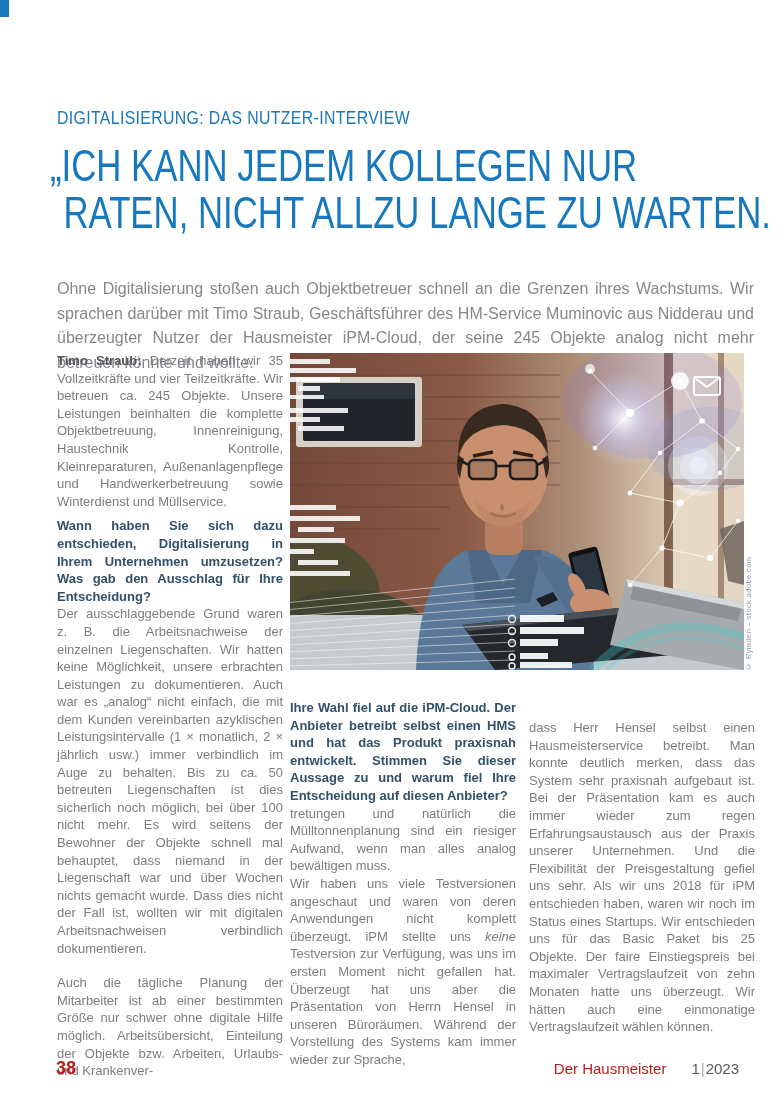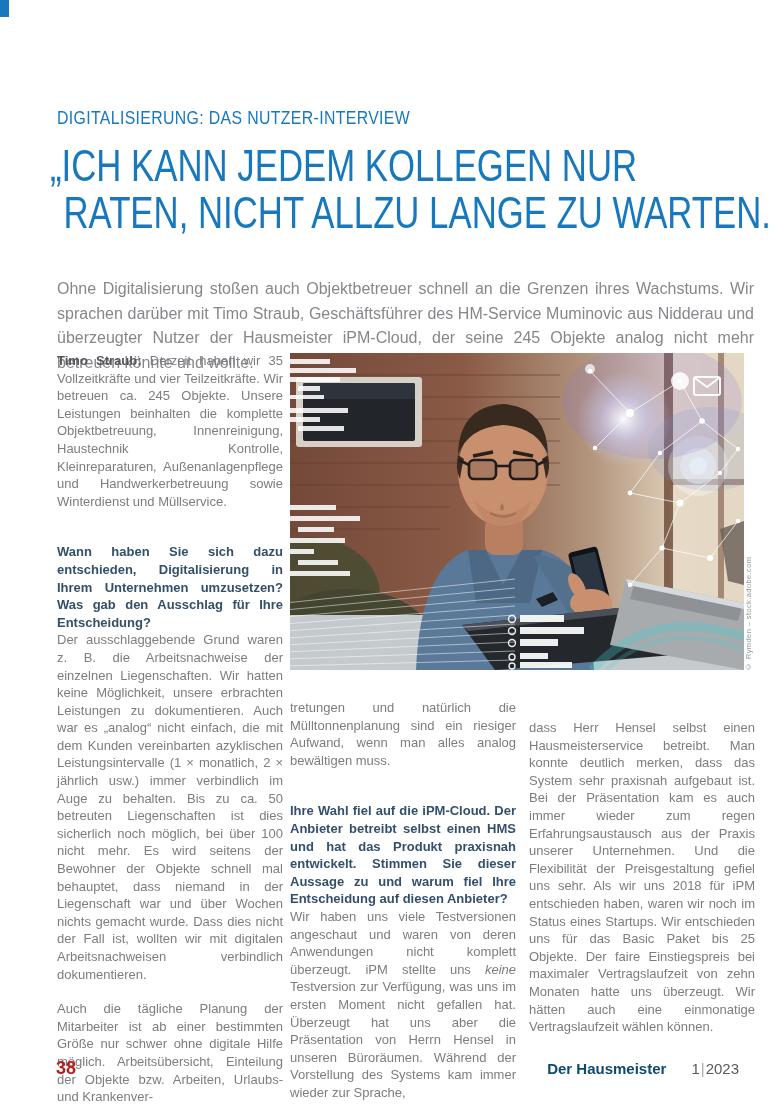--- a/index.html
+++ b/index.html
@@ -20,21 +20,21 @@
   .headline .hl-line.second{padding-left:17px;}
   .intro{
     position:absolute;left:57px;top:261px;width:697px;color:#85878b;
     font-size:16px;line-height:24.5px;text-align:justify;
   }
   .col{position:absolute;width:226px;font-size:13px;line-height:17.6px;color:#7b7d81;text-align:justify;}
   #col1{left:57px;top:352px;}
   #col2{left:290px;top:699px;}
   #col3{left:529px;top:719px;}
   .para{margin:0;}
-  .para.question{font-weight:700;color:#33506b;margin-top:33px;}
+  .para.question{font-weight:700;color:#33506b;margin-top:7px;}
   .para.gap{margin-top:17px;}
   .para:first-child{margin-top:0;}
   .seg-label{color:#1878bd;font-weight:700;}
   .seg-question{color:#33506b;font-weight:700;}
   .seg-name{color:#54565a;font-weight:700;}
   .seg-italic{font-style:italic;}
   .photo{
     position:absolute;left:290px;top:353px;width:454px;height:317px;overflow:hidden;background:#9a7a65;
   }
   .photo svg{display:block;}
@@ -42,21 +42,21 @@
     position:absolute;left:744px;top:540px;height:131px;width:11px;
     writing-mode:vertical-rl;transform:rotate(180deg);
     font-size:7.5px;color:#8f98a0;letter-spacing:0.4px;white-space:nowrap;text-align:left;
   }
   .footer-page-number{
     position:absolute;left:56px;top:1058px;color:#b91c1c;font-size:18px;font-weight:700;
   }
   .footer-right{
     position:absolute;right:30px;top:1060px;font-size:15px;white-space:nowrap;
   }
-  .footer-magazine{color:#0c4a6e;font-weight:700;}
+  .footer-magazine{color:#b91c1c;font-weight:400;}
   .footer-issue{color:#58595b;margin-left:25px;}
   .footer-issue .divider{color:#a7a9ac;font-weight:400;padding:0 1px;}
 </style>
 </head>
 <body>
 
 <div id="page">
 
   <div class="corner-mark"></div>
 
@@ -69,22 +69,22 @@
 
   <p class="intro">Ohne Digitalisierung stoßen auch Objektbetreuer schnell an die Grenzen ihres Wachstums. Wir sprachen darüber mit Timo Straub, Geschäftsführer des HM-Service Muminovic aus Nidderau und überzeugter Nutzer der Hausmeister iPM-Cloud, der seine 245 Objekte analog nicht mehr betreuen könnte und wollte.</p>
 
   <div id="col1" class="col">
       <p class="para answer"><span class="seg-name">Timo Straub: </span><span class="seg-plain">Derzeit haben wir 35 Vollzeitkräfte und vier Teilzeitkräfte. Wir betreuen ca. 245 Objekte. Unsere Leistungen beinhalten die komplette Objektbetreuung, Innenreinigung, Haustechnik Kontrolle, Kleinreparaturen, Außenanlagenpflege und Handwerkerbetreuung sowie Winterdienst und Müllservice.</span></p>
       <p class="para question"><span class="seg-question">Wann haben Sie sich dazu entschieden, Digitalisierung in Ihrem Unternehmen umzusetzen? Was gab den Ausschlag für Ihre Entscheidung?</span></p>
       <p class="para answer"><span class="seg-plain">Der ausschlaggebende Grund waren z. B. die Arbeitsnachweise der einzelnen Liegenschaften. Wir hatten keine Möglichkeit, unsere erbrachten Leistungen zu dokumentieren. Auch war es „analog“ nicht einfach, die mit dem Kunden vereinbarten azyklischen Leistungsintervalle (1 × monatlich, 2 × jährlich usw.) immer verbindlich im Auge zu behalten. Bis zu ca. 50 betreuten Liegenschaften ist dies sicherlich noch möglich, bei über 100 nicht mehr. Es wird seitens der Bewohner der Objekte schnell mal behauptet, dass niemand in der Liegenschaft war und über Wochen nichts gemacht wurde. Dass dies nicht der Fall ist, wollten wir mit digitalen Arbeitsnachweisen verbindlich dokumentieren.</span></p>
       <p class="para gap"><span class="seg-plain">Auch die tägliche Planung der Mitarbeiter ist ab einer bestimmten Größe nur schwer ohne digitale Hilfe möglich. Arbeitsübersicht, Einteilung der Objekte bzw. Arbeiten, Urlaubs- und Krankenver-</span></p>
     </div>
   <div id="col2" class="col">
+      <p class="para question"><span class="seg-question">Ihre Wahl fiel auf die iPM-Cloud. Der Anbieter betreibt selbst einen HMS und hat das Produkt praxisnah entwickelt. Stimmen Sie dieser Aussage zu und warum fiel Ihre Entscheidung auf diesen Anbieter?</span></p>
       <p class="para answer"><span class="seg-plain">tretungen und natürlich die Mülltonnenplanung sind ein riesiger Aufwand, wenn man alles analog bewältigen muss.</span></p>
-      <p class="para question"><span class="seg-question">Ihre Wahl fiel auf die iPM-Cloud. Der Anbieter betreibt selbst einen HMS und hat das Produkt praxisnah entwickelt. Stimmen Sie dieser Aussage zu und warum fiel Ihre Entscheidung auf diesen Anbieter?</span></p>
       <p class="para answer"><span class="seg-plain">Wir haben uns viele Testversionen angeschaut und waren von deren Anwendungen nicht komplett überzeugt. iPM stellte uns </span><span class="seg-italic">keine</span><span class="seg-plain"> Testversion zur Verfügung, was uns im ersten Moment nicht gefallen hat. Überzeugt hat uns aber die Präsentation von Herrn Hensel in unseren Büroräumen. Während der Vorstellung des Systems kam immer wieder zur Sprache,</span></p>
     </div>
   <div id="col3" class="col">
       <p class="para answer"><span class="seg-plain">dass Herr Hensel selbst einen Hausmeisterservice betreibt. Man konnte deutlich merken, dass das System sehr praxisnah aufgebaut ist. Bei der Präsentation kam es auch immer wieder zum regen Erfahrungsaustausch aus der Praxis unserer Unternehmen. Und die Flexibilität der Preisgestaltung gefiel uns sehr. Als wir uns 2018 für iPM entschieden haben, waren wir noch im Status eines Startups. Wir entschieden uns für das Basic Paket bis 25 Objekte. Der faire Einstiegspreis bei maximaler Vertragslaufzeit von zehn Monaten hatte uns überzeugt. Wir hätten auch eine einmonatige Vertragslaufzeit wählen können.</span></p>
     </div>
 
   <div class="photo">
     <svg viewBox="0 0 454 317" width="454" height="317" preserveAspectRatio="none">
       <defs>
         <linearGradient id="bg" x1="0" y1="0" x2="1" y2="0">

